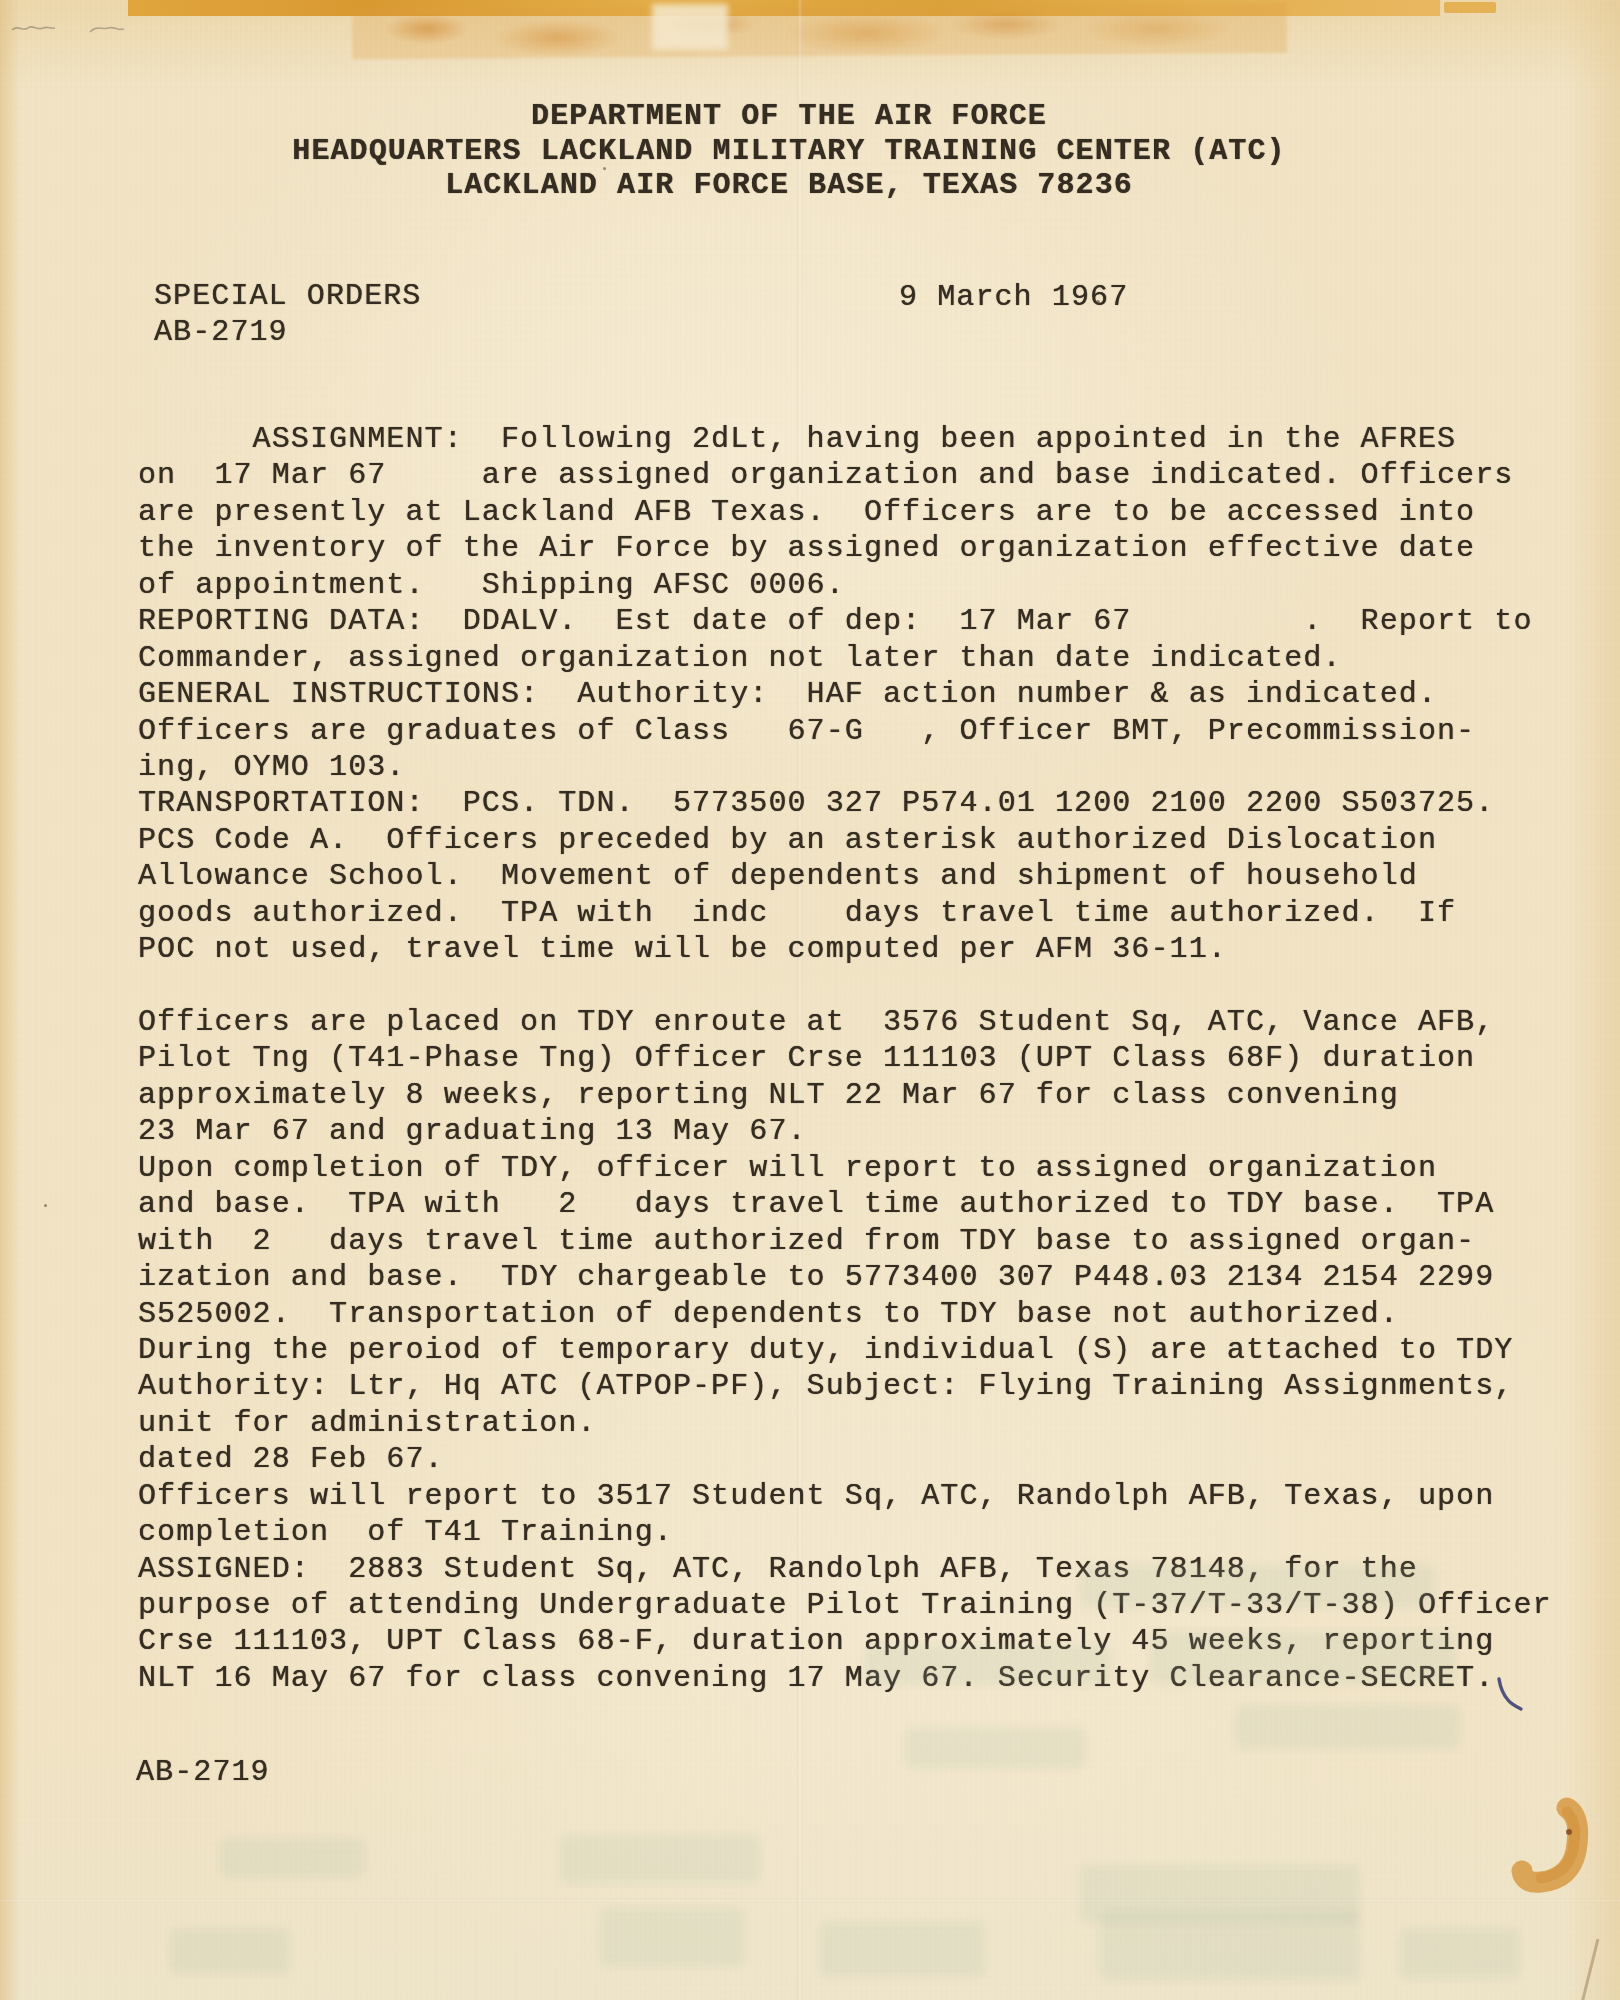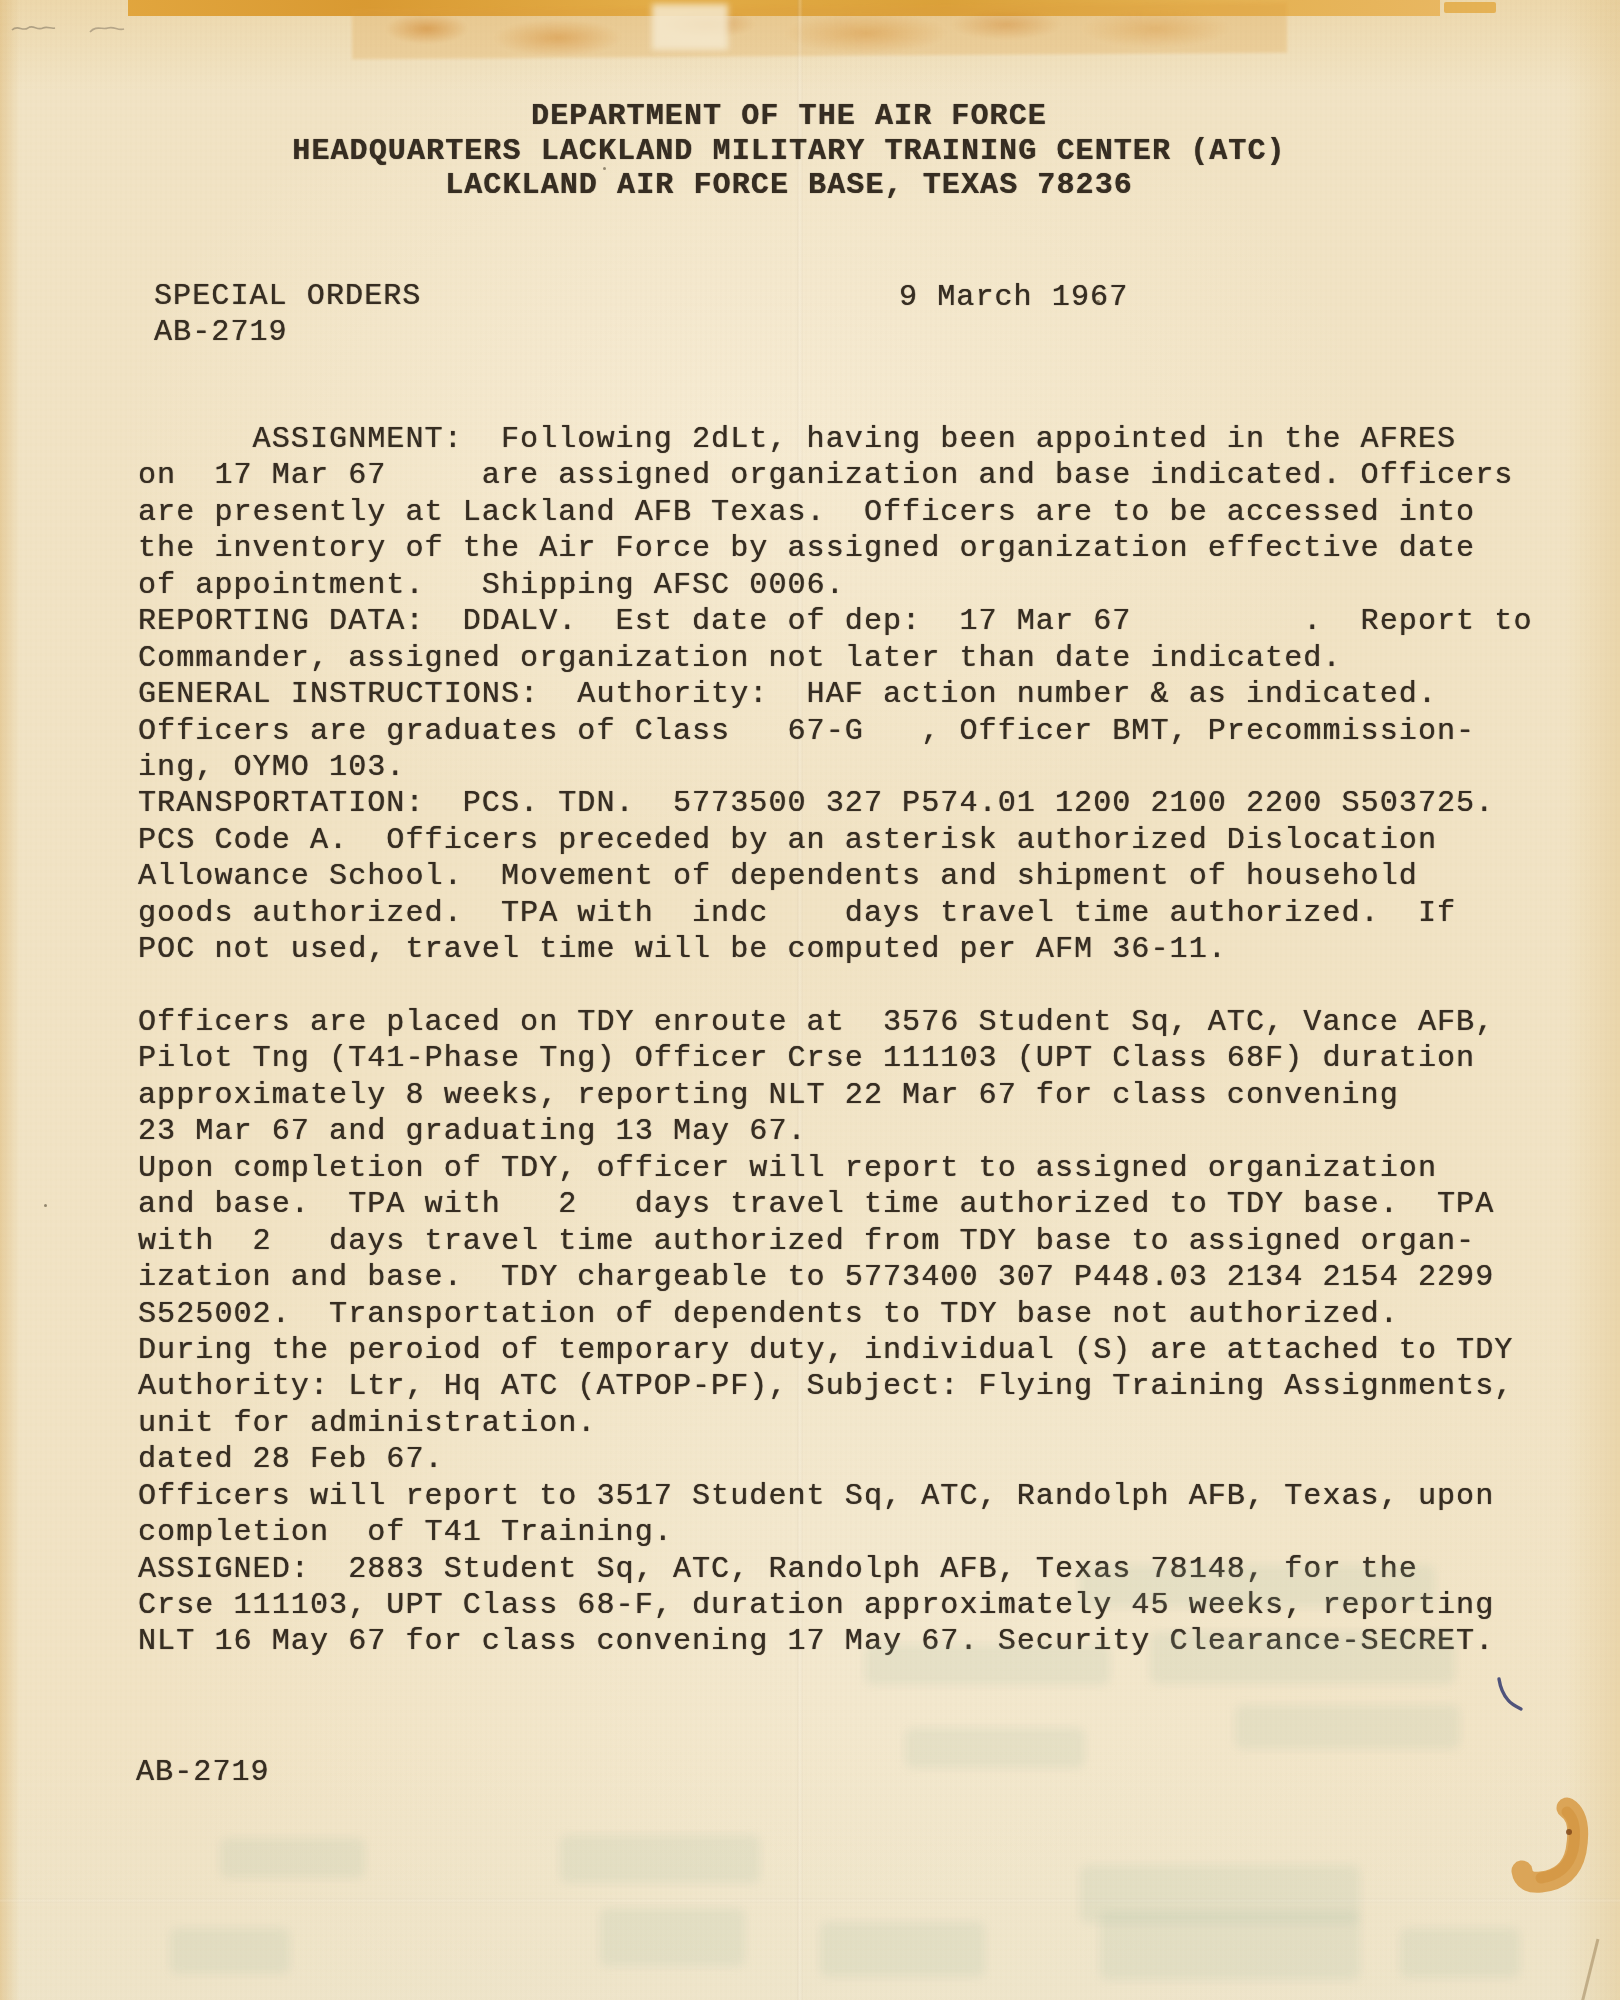--- a/index.html
+++ b/index.html
@@ -128,20 +128,21 @@
       <div class="tline">with  2   days travel time authorized from TDY base to assigned organ-</div>
       <div class="tline">ization and base.  TDY chargeable to 5773400 307 P448.03 2134 2154 2299</div>
       <div class="tline">S525002.  Transportation of dependents to TDY base not authorized.</div>
       <div class="tline">During the peroiod of temporary duty, individual (S) are attached to TDY</div>
       <div class="tline">Authority: Ltr, Hq ATC (ATPOP-PF), Subject: Flying Training Assignments,</div>
       <div class="tline">unit for administration.</div>
       <div class="tline">dated 28 Feb 67.</div>
       <div class="tline">Officers will report to 3517 Student Sq, ATC, Randolph AFB, Texas, upon</div>
       <div class="tline">completion  of T41 Training.</div>
       <div class="tline">ASSIGNED:  2883 Student Sq, ATC, Randolph AFB, Texas 78148, for the</div>
+      <div class="tline">purpose of attending Undergraduate Pilot Training (T-37/T-33/T-38) Officer</div>
       <div class="tline">Crse 111103, UPT Class 68-F, duration approximately 45 weeks, reporting</div>
       <div class="tline">NLT 16 May 67 for class convening 17 May 67. Security Clearance-SECRET.</div>
     </div>
 
   <div class="txt footer-block">
     <div class="tline">AB-2719</div>
   </div>
 
   <svg style="position:absolute;left:1492px;top:1676px" width="34" height="46" viewBox="0 0 34 46">
     <path d="M7 3 q2 13 9 21 q3 4 13 9" fill="none" stroke="#333a6e" stroke-width="3.4" stroke-linecap="round" opacity=".85"></path>

